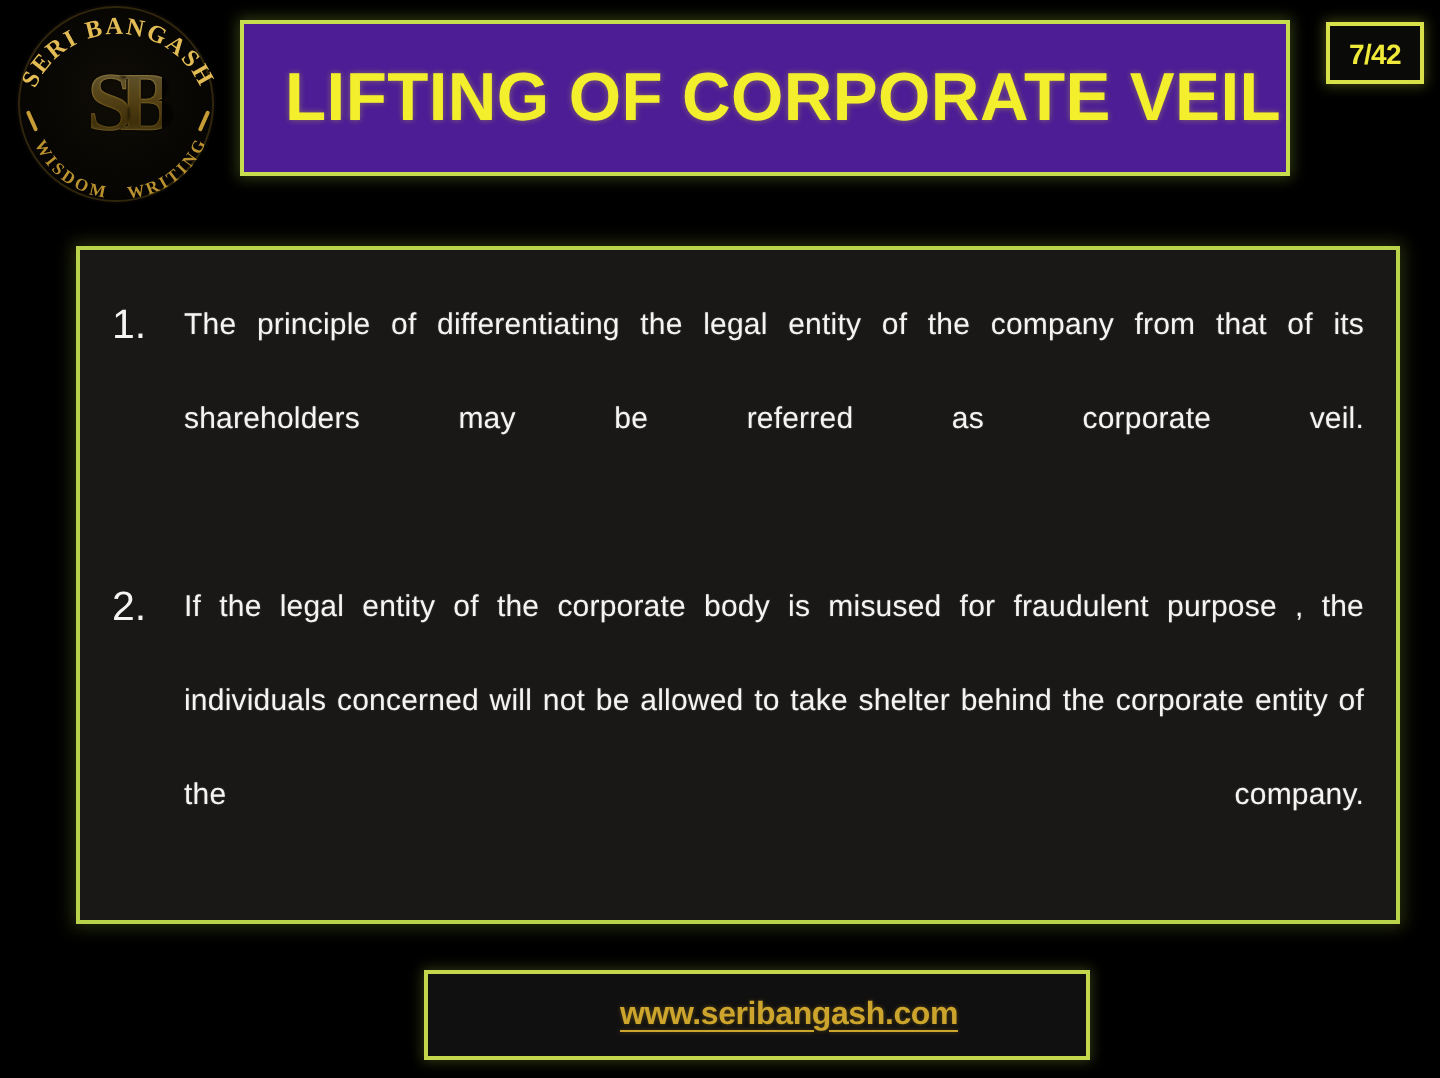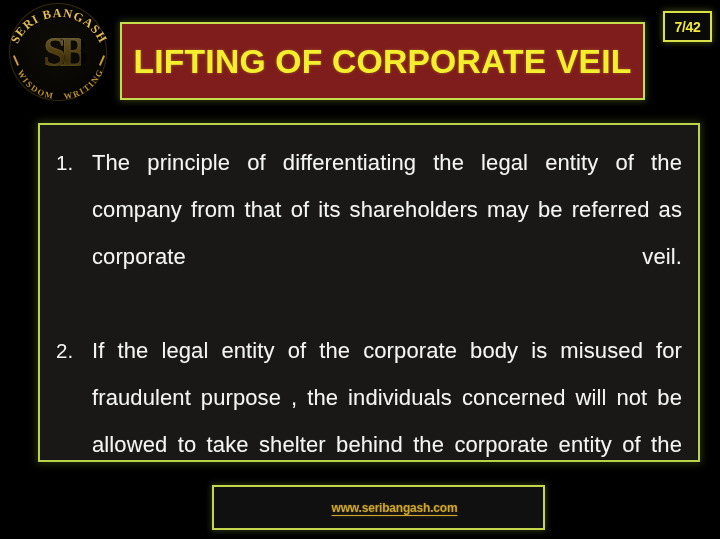--- a/index.html
+++ b/index.html
@@ -107,26 +107,25 @@
 
   
   .title-box {
     position: absolute;
     left: 120px;
     top: 10px;
     width: 525px;
     height: 78px;
     box-sizing: border-box;
     border: 2px solid #c8dd4e;
-    background: #7f1d1d;
-    display: flex;
-    align-items: center;
-    justify-content: center;
+    background: #4c1d95;
+    display: flex;
+    align-items: center;
+    justify-content: flex-end;
     box-shadow: 0 0 7px 1px rgba(170,205,60,0.30);
-    margin-top: 12px;
   }
   .title-text {
     color: #f3ef2c;
     font-family: "Liberation Sans", sans-serif;
     font-weight: bold;
     font-size: 34px;
     letter-spacing: 0.2px;
     white-space: nowrap;
     text-shadow: 0 0 3px rgba(243,239,44,0.35);
     transform: scaleX(0.99);
@@ -184,21 +183,21 @@
     width: 42px;
     text-align: left;
     padding-left: 6px;
     box-sizing: border-box;
     font-size: 20.5px;
     line-height: 47px;
     color: #f4f4f2;
   }
   .item-text {
     flex: 1 1 auto;
-    font-size: 22px;
+    font-size: 15px;
     line-height: 47px;
     text-align: justify;
     text-justify: inter-word;
     color: #f4f4f2;
     letter-spacing: 0.1px;
     text-shadow: 0 0 1px rgba(255,255,255,0.25);
   }
   .item-text::after {
     content: "";
     display: inline-block;
@@ -217,21 +216,21 @@
     background: #111010;
     display: flex;
     align-items: center;
     justify-content: center;
     box-shadow: 0 0 6px 1px rgba(175,205,60,0.26);
   }
   .footer-link {
     color: #cda52c;
     font-family: "Liberation Sans", sans-serif;
     font-weight: bold;
-    font-size: 12px;
+    font-size: 16px;
     text-decoration: underline;
     text-underline-offset: 3px;
     letter-spacing: -0.2px;
     text-shadow: 0 0 2px rgba(205,165,44,0.35);
     margin-left: 32px;
   }
 </style>
 </head>
 <body>
 

